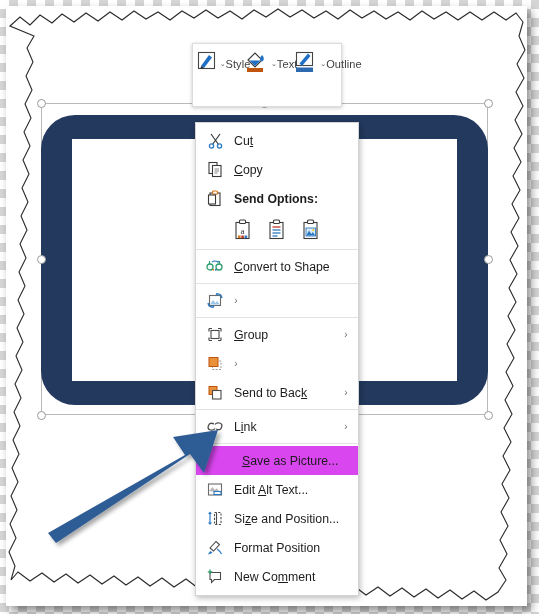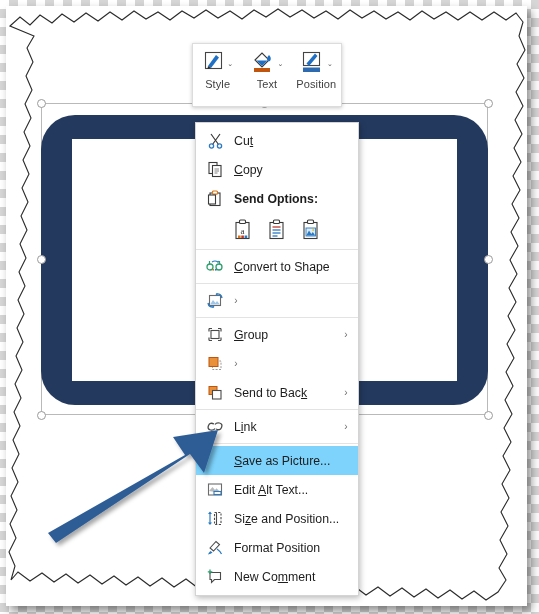--- a/index.html
+++ b/index.html
@@ -52,40 +52,40 @@
 
   
   .mini-toolbar{
     position:absolute;left:192px;top:43px;width:150px;height:64px;
     background:#ffffff;border:1px solid #dcdcdc;
     box-shadow:0 1px 4px rgba(0,0,0,0.22);
     display:flex;align-items:flex-start;justify-content:space-around;
     padding-top:5px;box-sizing:border-box;z-index:8;
   }
   .mt-item{
-    display:flex;flex-direction:column;align-items:center;
+    display:flex;flex-direction:row;align-items:center;
     width:46px;cursor:default;
   }
   .mt-glyphrow{display:flex;align-items:center;justify-content:center;height:28px;}
   .mt-label{font-size:11px;color:#3f3f3f;margin-top:1px;letter-spacing:.1px;}
   .mt-caret{font-size:7px;color:#555;margin-left:1px;line-height:1;}
 
   
   .ctx-menu{
     position:absolute;left:195px;top:122px;width:164px;
     background:#ffffff;border:1px solid #d4d4d4;
     box-shadow:1px 2px 6px rgba(0,0,0,0.28);
     padding:3px 0 4px 0;box-sizing:border-box;z-index:9;
     font-size:12px;color:#1d1d1d;
   }
   .ctx-row{
     position:relative;display:flex;align-items:center;
     height:29px;padding:0 4px 0 6px;box-sizing:border-box;cursor:default;
   }
-  .ctx-row.hl{background:#7dd3fc;}
+  .ctx-row.hl{background:#d946ef;gap:8px;}
   .ctx-ico{
     width:26px;min-width:26px;height:20px;
     display:flex;align-items:center;justify-content:center;
   }
   .ctx-txt{flex:1;padding-left:6px;white-space:nowrap;font-size:12.3px;}
   .ctx-txt u{text-decoration:underline;}
   .ctx-txt.bold{font-weight:bold;}
   .ctx-sub{
     width:16px;text-align:center;color:#6f6f6f;font-size:10px;
   }
@@ -180,21 +180,21 @@
       <div class="mt-glyphrow">
         <span>
           <svg width="26" height="24" viewBox="0 0 26 24">
             <rect x="3.5" y="3.5" width="16" height="13" fill="#fff" stroke="#444" stroke-width="1.1"></rect>
             <path d="M6.5 14.5 L15 4.5 L17.5 7 L9 17 Z" fill="#1f6fc4"></path>
             <rect x="3" y="18.5" width="17" height="4.5" fill="#2d6ab0"></rect>
           </svg>
         </span>
         <span class="mt-caret">⌄</span>
       </div>
-      <span class="mt-label">Position</span>
+      <span class="mt-label">Outline</span>
     </div>
   </div>
 
   <div class="ctx-menu">
 
     <div class="ctx-row">
       <span class="ctx-ico">
         <svg width="17" height="17" viewBox="0 0 17 17">
           <path d="M4 2 L11.5 12.5 M13 2 L5.5 12.5" stroke="#3a3a3a" stroke-width="1.2" fill="none"></path>
           <circle cx="4.5" cy="14" r="2.1" fill="none" stroke="#2b79c2" stroke-width="1.3"></circle>

